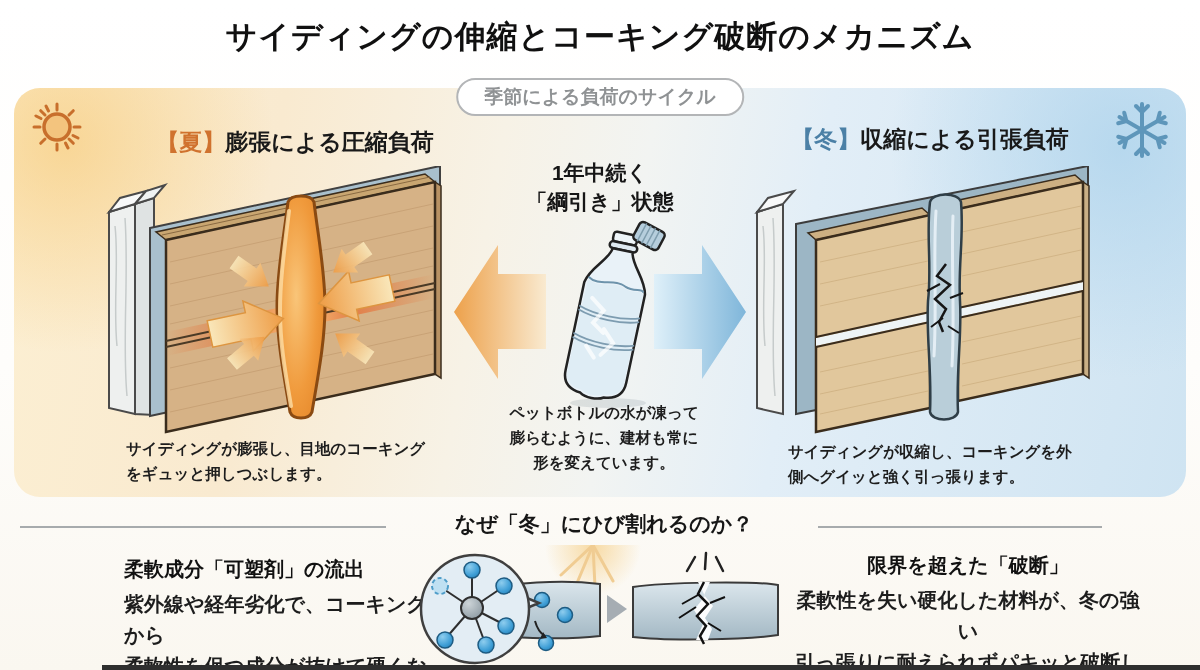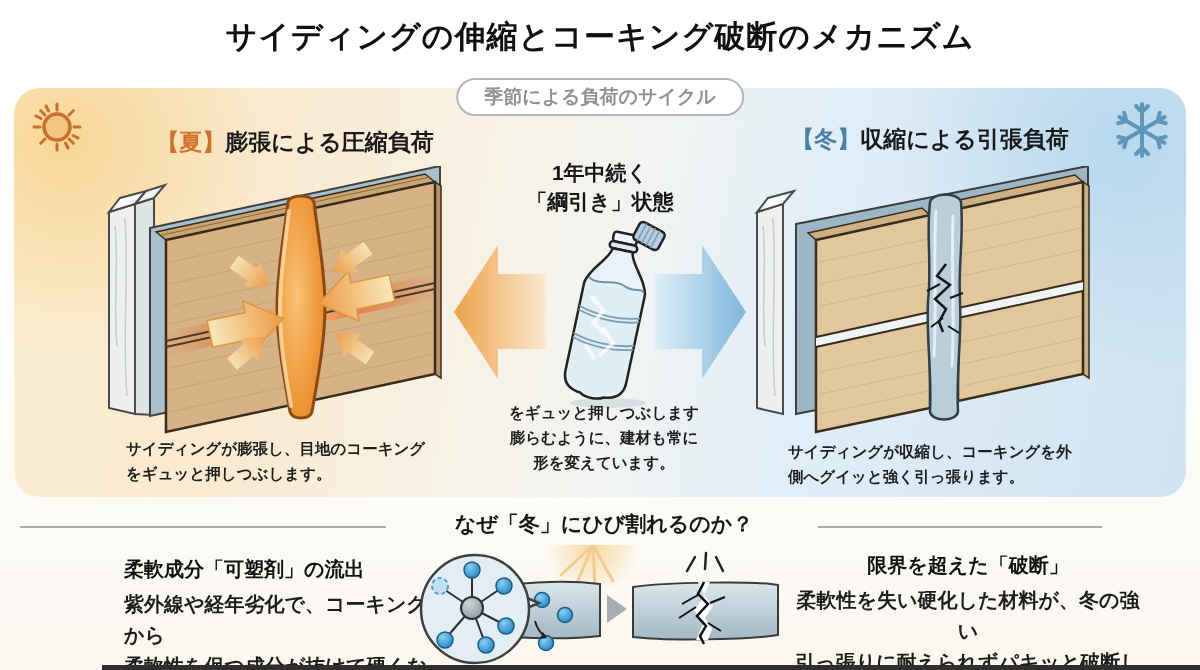--- a/index.html
+++ b/index.html
@@ -243,21 +243,21 @@
     <g transform="translate(104,16) rotate(28)">
       <rect x="-14" y="-10" width="28" height="20" rx="4" fill="#b6cedd" stroke="#222" stroke-width="2.5"></rect>
       <path d="M-8,-10 L-8,10 M-3,-10 L-3,10 M2,-10 L2,10 M7,-10 L7,10" stroke="#7f9dae" stroke-width="1.5"></path>
     </g>
   </svg>
 
   <div class="abs caption summer-caption">サイディングが膨張し、目地のコーキング
 をギュッと押しつぶします。</div>
   <div class="abs caption winter-caption">サイディングが収縮し、コーキングを外
 側へグイッと強く引っ張ります。</div>
-  <div class="abs caption center-caption">をギュッと押しつぶします
+  <div class="abs caption center-caption">ペットボトルの水が凍って
 膨らむように、建材も常に
 形を変えています。</div>
 
   <div class="abs why-line why-line-left"></div>
   <div class="abs why-line why-line-right"></div>
   <div class="abs why-title">なぜ「冬」にひび割れるのか？</div>
 
   <div class="abs why-block why-left-block">
     <h3>柔軟成分「可塑剤」の流出</h3>
     <p>紫外線や経年劣化で、コーキングから

